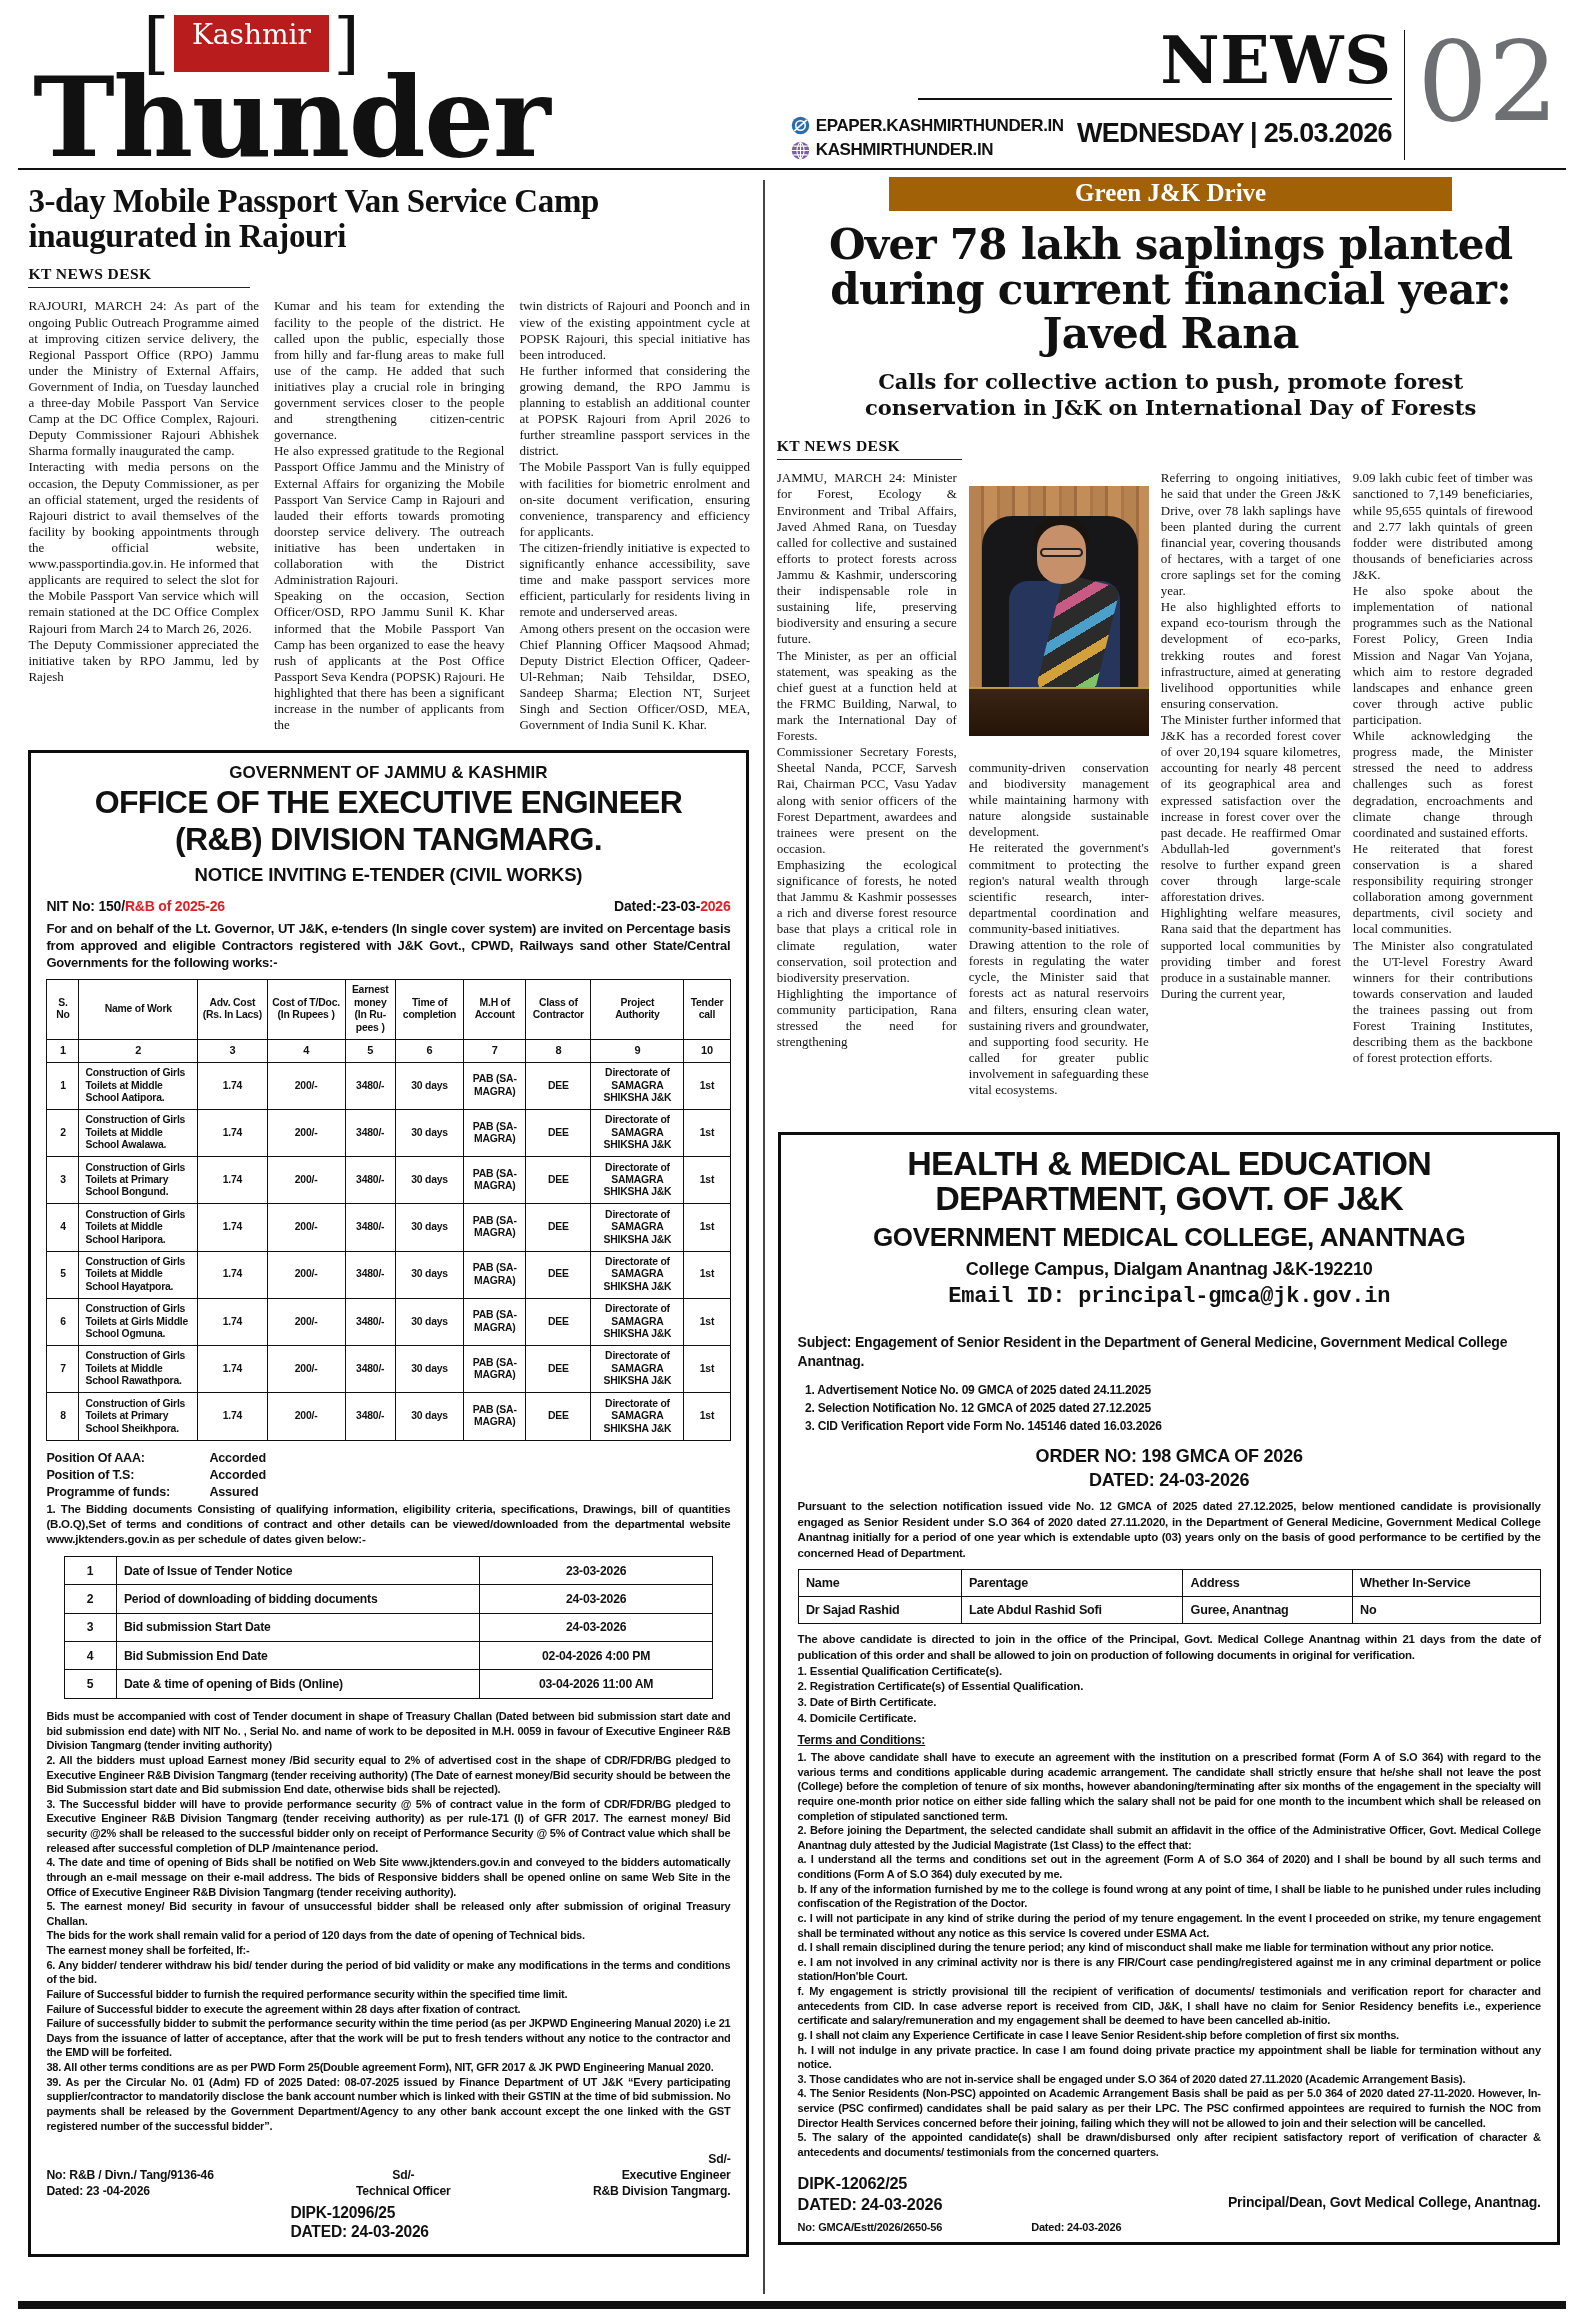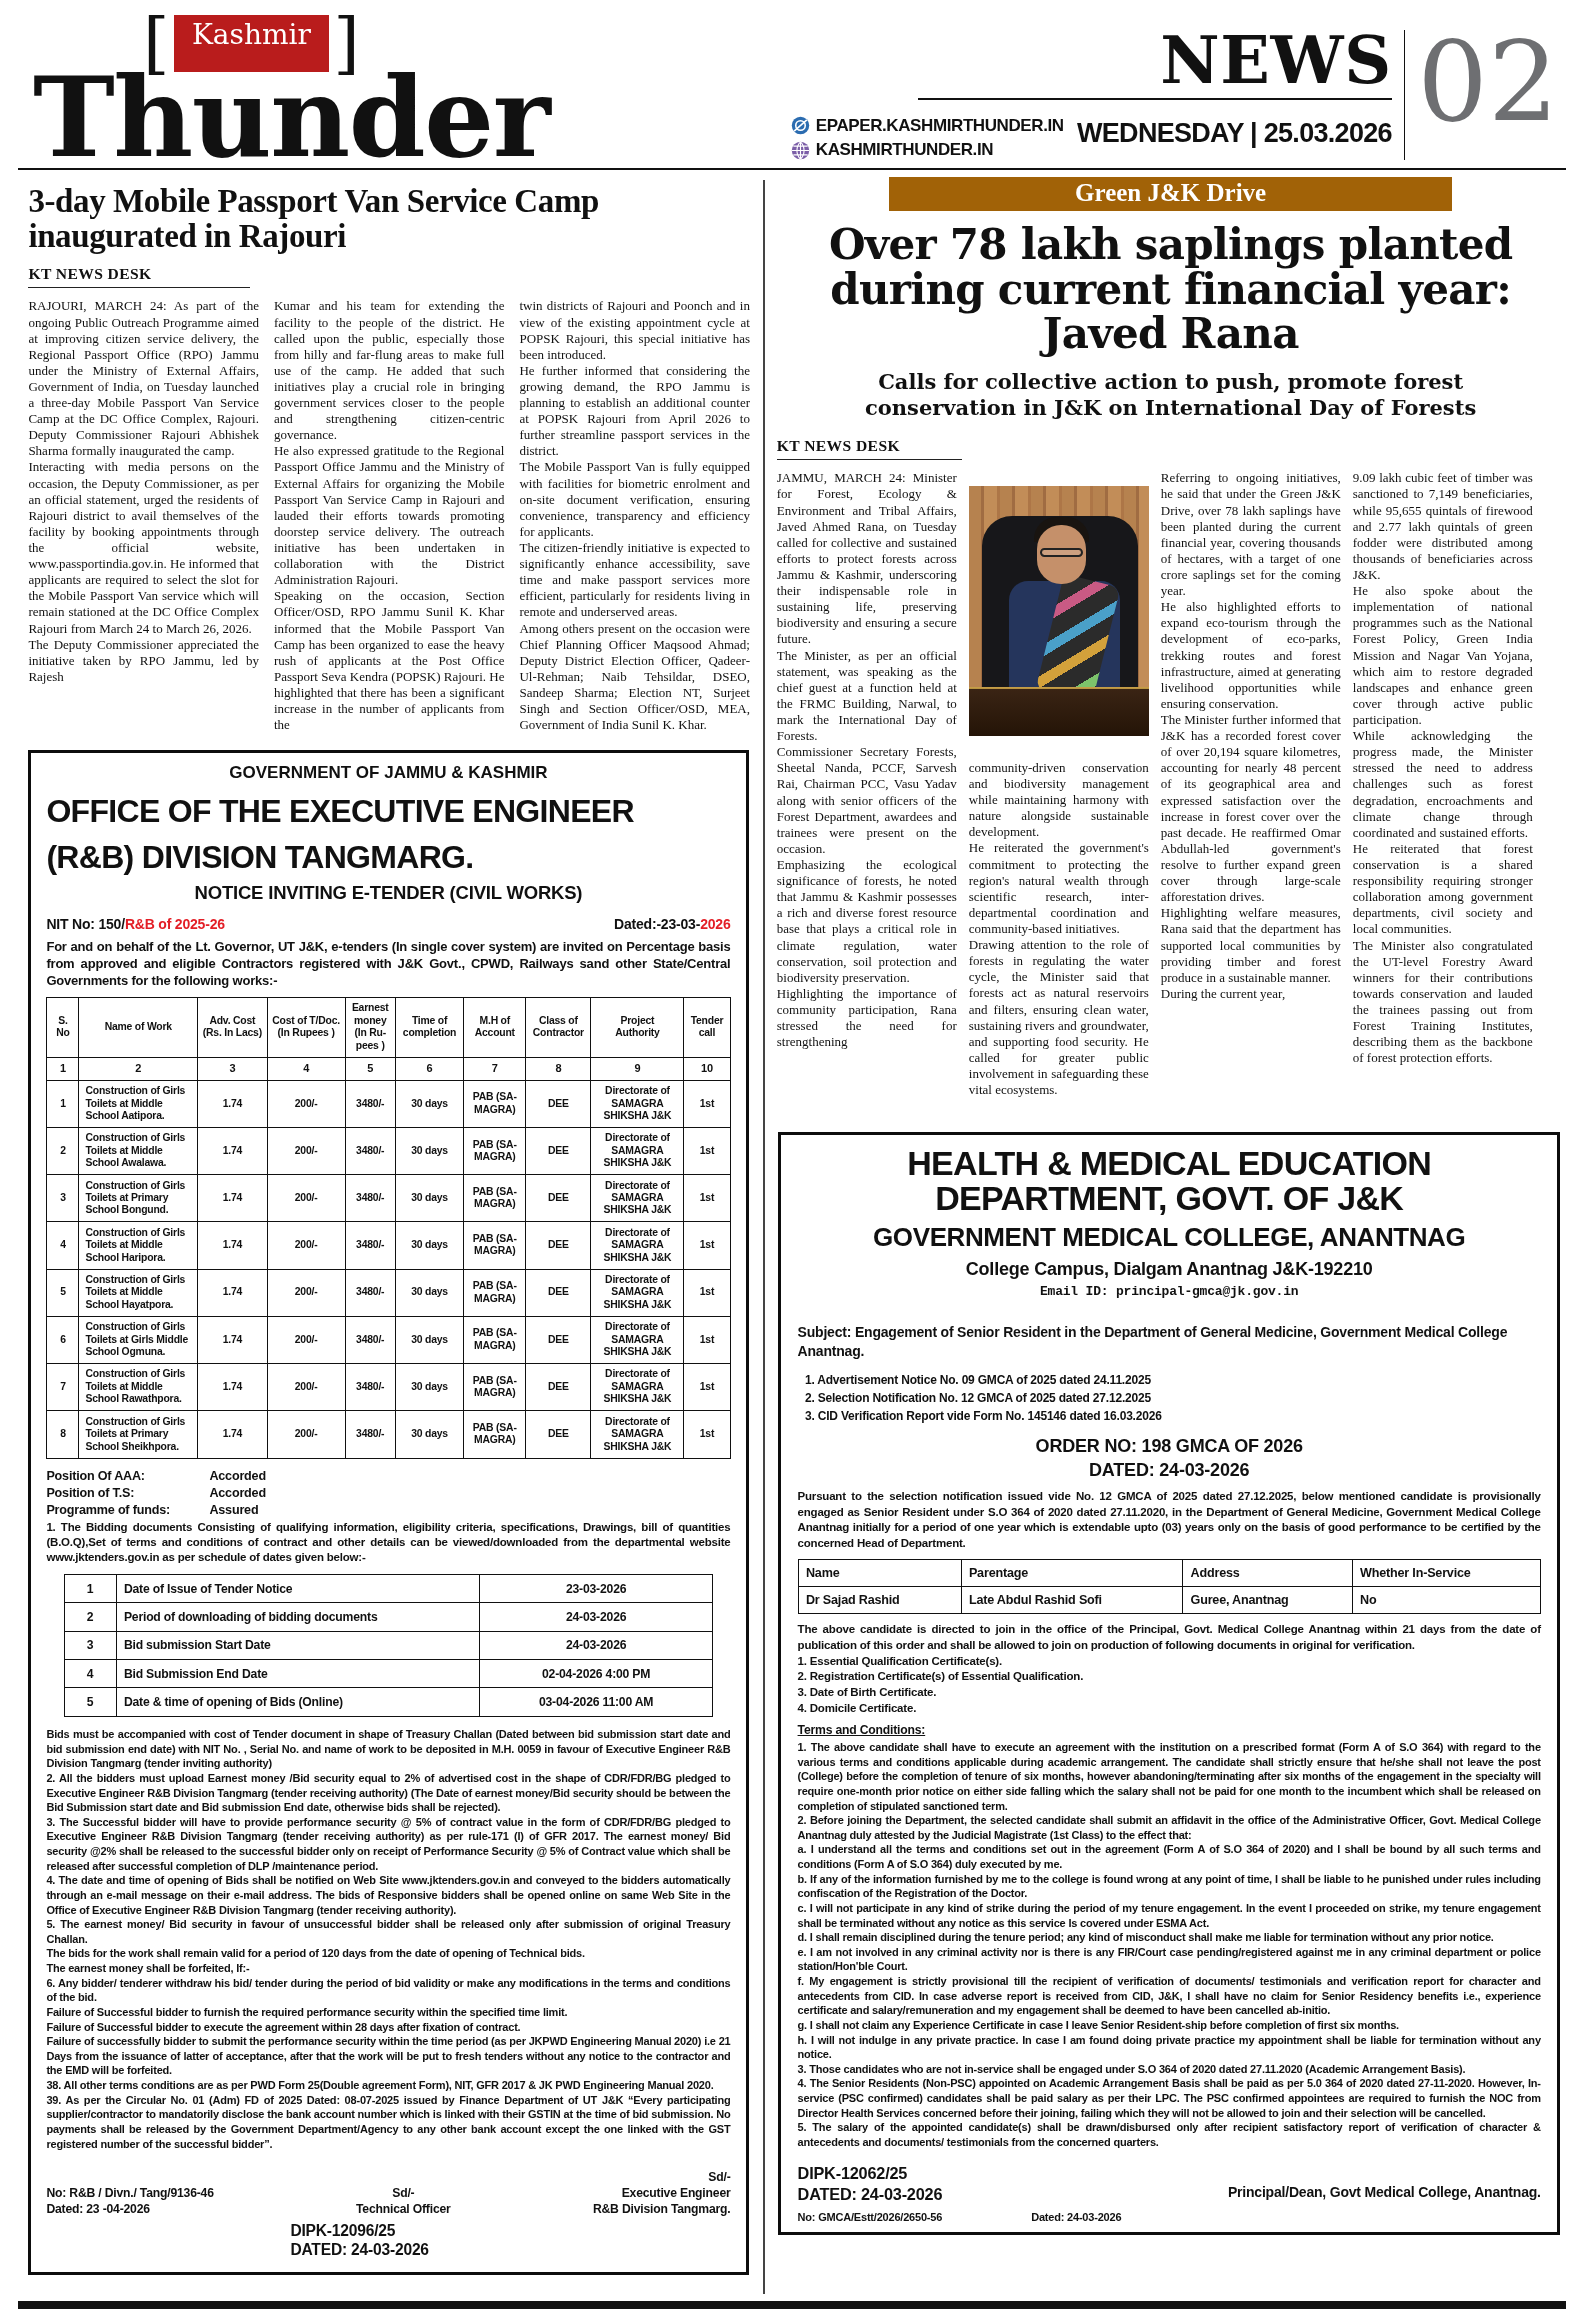--- a/index.html
+++ b/index.html
@@ -54,21 +54,21 @@
   .photo .glasses { position:absolute; left:71px; top:62px; width:43px; height:9px; border:2.2px solid #222; border-radius:4.4px; background:rgba(255,255,255,.15); }
   .photo .body { position:absolute; left:40px; top:95px; width:111px; height:111px; background:#25355c; border-radius:19px 19px 0 0; }
   .photo .scarf { position:absolute; left:80px; top:93px; width:58px; height:119px; transform:rotate(14deg);
     background:linear-gradient(135deg,#2b2b2b 0 18%, #c95a84 18% 26%, #2b2b2b 26% 40%, #4aa0c9 40% 48%, #2b2b2b 48% 60%, #d3a13b 60% 68%, #2b2b2b 68% 82%, #7dc36b 82% 90%, #2b2b2b 90%); border-radius:10.4px; }
   .photo .desk { position:absolute; left:0; bottom:0; width:100%; height:47px; background:linear-gradient(#3a2414,#241407); }
   .photo .desk-trim { position:absolute; left:0; bottom:43px; width:100%; height:6px; background:linear-gradient(#caa24a,#8a6a22); }
 
   
   .tender-box { border:3.7px solid #0d0d0d; margin:16.3px 1.5px 0 0; padding:10.4px 15px 7.4px; font-family:"Liberation Sans", sans-serif; font-weight:bold; letter-spacing:-0.2px; }
   .t-govt { text-align:center; font-size:17px; letter-spacing:0; }
-  .t-office { font-size:32px; line-height:1.08; letter-spacing:-0.7px; margin-top:11px; }
+  .t-office { text-align:center; font-size:32px; line-height:1.08; letter-spacing:-0.7px; margin-top:2px; }
   .t-nit-title { text-align:center; font-size:18.5px; margin:7.4px 0 12px; }
   .t-nitline { display:flex; justify-content:space-between; font-size:14px; margin-bottom:7.4px; }
   .red { color:#e31e26; }
   .t-intro { font-size:13px; line-height:1.3; text-align:justify; margin-bottom:7.4px; }
   table.works { border-collapse:collapse; width:100%; table-layout:fixed; }
   table.works th, table.works td { border:1.9px solid #111; font-size:10.4px; line-height:1.2; text-align:center; vertical-align:middle; padding:4.4px 2.2px; white-space:pre-line; }
   table.works tbody tr:first-child td { font-size:11px; }
   table.works tbody tr:not(:first-child) td:nth-child(2) { text-align:left; padding-left:6px; }
   .positions { margin:9px 0 1.5px; font-size:12.6px; line-height:1.35; }
   .positions .p-row { display:flex; }
@@ -82,21 +82,21 @@
   .t-terms { font-size:11px; line-height:1.33; text-align:justify; white-space:pre-line; margin-top:3px; }
   .t-sign { display:flex; justify-content:space-between; align-items:flex-end; font-size:12.2px; margin-top:19px; line-height:1.3; }
   .t-sign .c { text-align:center; } .t-sign .r { text-align:right; }
   .t-dipk { font-size:15.6px; margin:3px 0 4.4px 244px; line-height:1.25; }
 
   
   .med-box { border:3px solid #0d0d0d; margin:18px 4.4px 0 1.5px; padding:10.4px 16.3px 9px; font-family:"Liberation Sans", sans-serif; font-weight:bold; letter-spacing:-0.2px; }
   .m-title { text-align:center; font-size:34px; line-height:1.05; letter-spacing:-0.7px; }
   .m-title2 { text-align:center; font-size:26px; margin-top:4.4px; letter-spacing:-0.4px; }
   .m-addr { text-align:center; font-size:18px; margin-top:6px; }
-  .m-email { text-align:center; font-family:"Liberation Mono", monospace; font-weight:bold; font-size:13px; margin-top:4.4px; }
+  .m-email { text-align:center; font-family:"Liberation Mono", monospace; font-weight:bold; font-size:22px; margin-top:4.4px; }
   .m-subject { font-size:14px; line-height:1.35; margin-top:24px; }
   .m-refs { font-size:12px; line-height:1.5; margin:10.4px 0 0 7.4px; white-space:pre-line; }
   .m-order { text-align:center; font-size:18px; line-height:1.35; margin-top:9px; }
   .m-body { font-size:11.5px; line-height:1.38; text-align:justify; white-space:pre-line; margin-top:6px; }
   table.cand { border-collapse:collapse; width:100%; margin:7.4px 0; }
   table.cand th, table.cand td { border:1.9px solid #111; font-size:12.6px; text-align:left; padding:6px 7.4px; }
   .m-tc-head { font-size:12.2px; text-decoration:underline; margin-top:6px; }
   .m-terms { font-size:11px; line-height:1.33; text-align:justify; white-space:pre-line; margin-top:3px; }
   .m-dipk { font-size:16.3px; line-height:1.3; margin-top:13.3px; }
   .m-sign-row { display:flex; justify-content:flex-end; font-size:14px; margin-top:-21px; }

